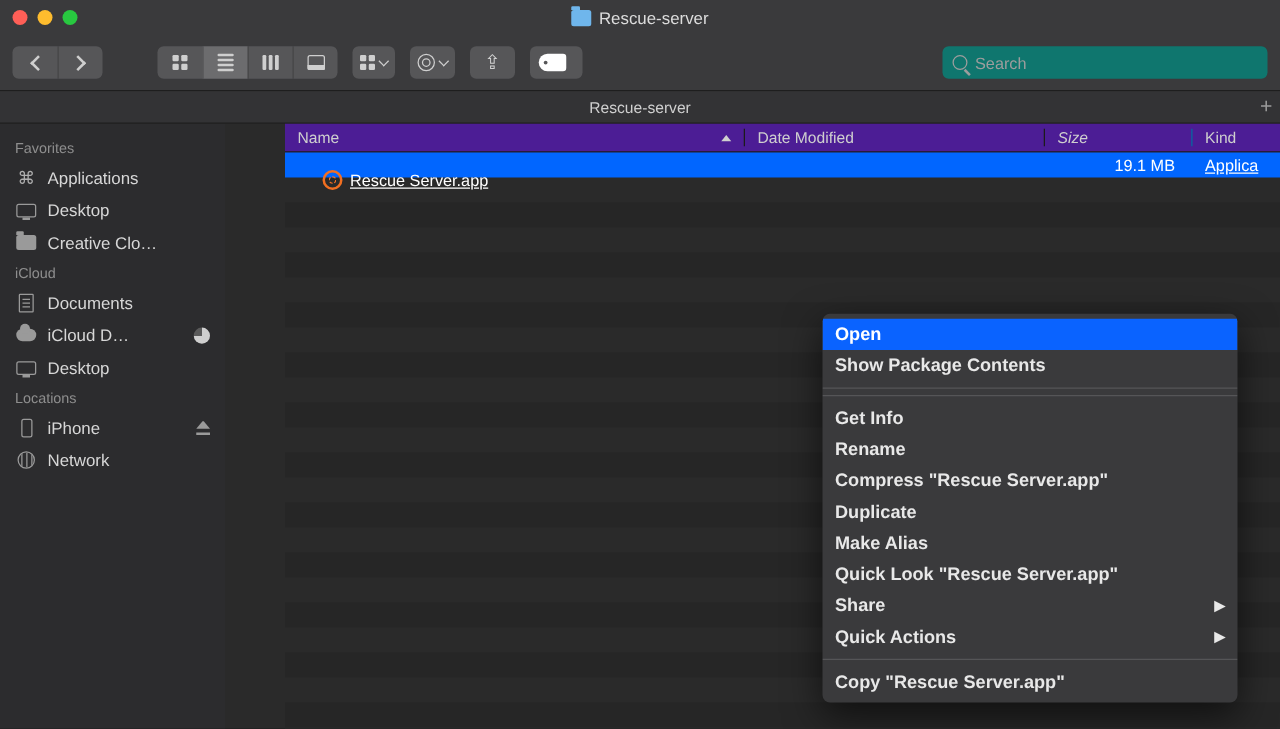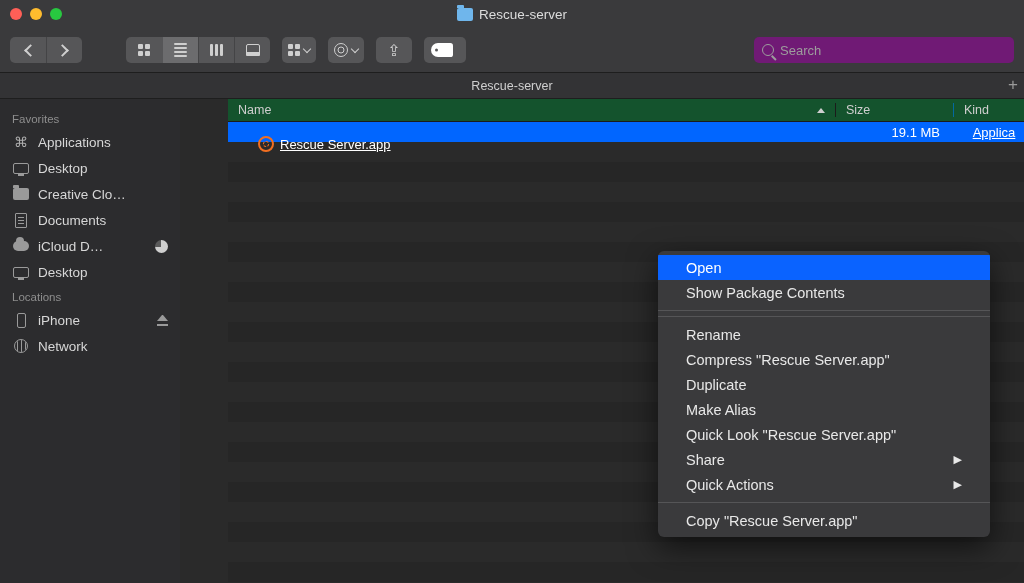--- a/index.html
+++ b/index.html
@@ -23,21 +23,21 @@
   .seg { background:#565658; border-radius:5px; display:flex; overflow:hidden; }
   .seg .btn { width:36px; height:26px; display:flex; align-items:center; justify-content:center; color:#d0d0d0; border-left:1px solid rgba(0,0,0,0.2); }
   .seg .btn:first-child { border-left:none; }
   .seg .btn.active { background:#6c6c6e; }
   .single { background:#565658; border-radius:5px; width:36px; height:26px; display:flex; align-items:center; justify-content:center; color:#d0d0d0; }
   .wdrop { background:#565658; border-radius:5px; height:26px; display:flex; align-items:center; padding:0 6px; gap:4px; color:#d0d0d0; }
   .tag-btn { background:#565658; border-radius:5px; height:26px; width:42px; display:flex; align-items:center; justify-content:flex-start; padding-left:7px; color:#d0d0d0; }
   .tag-shape { width:22px; height:14px; background:#fff; border-radius:8px 3px 3px 8px; position:relative; }
   .tag-shape::after { content:""; position:absolute; left:4px; top:50%; width:3px; height:3px; background:#565658; border-radius:50%; transform:translateY(-50%); }
   .spacer { flex:0 0 20px; }
-  .search { flex:1; max-width:260px; margin-left:auto; background:#701a75; height:26px; border-radius:5px; display:flex; align-items:center; padding:0 8px; gap:6px; color:#9d9d9d; }
+  .search { flex:1; max-width:260px; margin-left:auto; background:#0f766e; height:26px; border-radius:5px; display:flex; align-items:center; padding:0 8px; gap:6px; color:#9d9d9d; }
   .search input { flex:1; background:transparent; border:none; outline:none; color:#ddd; font-size:13px; }
   .search input::placeholder { color:#9d9d9d; }
 
   .chev { width:9px; height:9px; border-right:2px solid #cfcfcf; border-bottom:2px solid #cfcfcf; }
   .chev.left { transform:rotate(135deg); margin-left:4px; }
   .chev.right { transform:rotate(-45deg); margin-right:4px; }
   .chev.down { transform:rotate(45deg); width:6px; height:6px; border-right:1.5px solid #cfcfcf; border-bottom:1.5px solid #cfcfcf; margin-bottom:2px; }
 
   .icon-grid { display:grid; grid-template-columns:repeat(2,5px); grid-template-rows:repeat(2,5px); gap:2px; }
   .icon-grid i { background:#cfcfcf; border-radius:1px; }
@@ -79,43 +79,43 @@
   .sb-display::after { content:""; position:absolute; left:4px; right:4px; bottom:-3px; height:1.5px; background:#9a9a9a; }
   .sb-phone { width:9px; height:15px; border:1.5px solid #9a9a9a; border-radius:2px; }
   .sb-globe { width:14px;height:14px;border:1.5px solid #9a9a9a;border-radius:50%;position:relative;overflow:hidden;}
   .sb-globe::after{content:"";position:absolute;left:50%;top:0;bottom:0;width:1px;background:#9a9a9a;box-shadow:-4px 0 0 #9a9a9a,4px 0 0 #9a9a9a;}
   .sb-app { font-size:14px; color:#aeaeae; }
   .sb-down { width:14px;height:14px;border:1.5px solid #9a9a9a;border-radius:50%;display:flex;align-items:center;justify-content:center;}
   .sb-down::after{content:"";width:5px;height:5px;border-right:1.5px solid #9a9a9a;border-bottom:1.5px solid #9a9a9a;transform:rotate(45deg);margin-top:-2px;}
 
   
   .list { flex:1; background:#262626; position:relative; }
-  .cols { height:23px; background:#14532d; display:flex; align-items:center; color:#cfcfcf; font-size:12.5px; border-bottom:1px solid #1b1b1b; }
+  .cols { height:23px; background:#4c1d95; display:flex; align-items:center; color:#cfcfcf; font-size:12.5px; border-bottom:1px solid #1b1b1b; }
   .col-name { flex:1; padding-left:10px; display:flex; align-items:center; justify-content:space-between; padding-right:10px; border-right:1px solid #1b1b1b; min-width:0; }
   .col-date { width:240px; padding-left:10px; border-right:1px solid #1b1b1b; }
-  .col-size { width:118px; padding-left:10px; border-right:1px solid #0369a1; }
+  .col-size { width:118px; padding-left:10px; border-right:1px solid #0369a1;font-style:italic; }
   .col-kind { width:70px; padding-left:10px; }
   .sortcaret { width:0;height:0;border-left:4px solid transparent;border-right:4px solid transparent;border-bottom:5px solid #cfcfcf; }
 
   .rows { position:absolute; top:23px; left:0; right:0; bottom:0; }
   .stripe { height:20px; }
   .stripe:nth-child(odd) { background:#262626; }
   .stripe:nth-child(even) { background:#2a2a2a; }
 
   .row { position:absolute; top:23px; left:0; right:0; height:20px; background:#0166ff; display:flex; align-items:center; color:#fff; font-size:13px; }
   .row .cell-name { flex:1; padding-left:30px; text-decoration:underline; display:flex; align-items:center; gap:6px; min-width:0;margin-top:24px; }
   .row .cell-date { width:240px; padding-left:10px; }
   .row .cell-size { width:118px; padding-left:10px; text-align:right; padding-right:14px; }
-  .row .cell-kind { width:70px; padding-left:10px; white-space:nowrap; overflow:hidden; text-decoration:underline;text-align:center;}
+  .row .cell-kind { width:70px; padding-left:10px; white-space:nowrap; overflow:hidden; text-decoration:underline;}
   .appicon { width:16px;height:16px;border:2px solid #f26f21;border-radius:50%;position:relative;flex:0 0 16px;}
   .appicon::after{content:"";position:absolute;inset:3px;border:1.5px dashed #f26f21;border-radius:50%;}
 
   
   .ctx { position:absolute; left:430px; top:152px; width:332px; background:#3a3a3c; border-radius:6px; box-shadow:0 10px 30px rgba(0,0,0,0.6); overflow:hidden; color:#e8e8e8; font-size:14.5px; padding:4px 0; }
-  .ctx .item { height:25px; display:flex; align-items:center; padding:0 28px; justify-content:space-between; }
+  .ctx .item { height:25px; display:flex; align-items:center; padding:0 10px; justify-content:space-between;font-weight:bold; }
   .ctx .item.hi { background:#0a63ff; color:#fff; }
   .ctx .sep { height:1px; background:#555557; margin:5px 0; }
   .ctx .arrow { font-size:11px; color:#e8e8e8; }
 </style>
 </head>
 <body>
 
 <div id="app">
 
   <div class="titlebar">
@@ -212,20 +212,21 @@
             <div class="sb-display"></div>
           </span>
           <span class="txt">Desktop</span>
         </div>
         <div class="sb-item">
           <span class="icn">
             <div class="sb-folder"></div>
           </span>
           <span class="txt">Creative Clo…</span>
         </div>
+        <div class="sb-heading">iCloud</div>
         <div class="sb-item">
           <span class="icn">
             <div class="sb-doc"></div>
           </span>
           <span class="txt">Documents</span>
         </div>
         <div class="sb-item">
           <span class="icn">
             <div class="sb-cloud"></div>
           </span>
@@ -252,20 +253,21 @@
           </span>
           <span class="txt">Network</span>
         </div>
       </div>
     <div class="list">
       <div class="cols">
         <div class="col-name">
           <span>Name</span>
           <div class="sortcaret"></div>
         </div>
+        <div class="col-date"><span>Date Modified</span></div>
         <div class="col-size"><span>Size</span></div>
         <div class="col-kind"><span>Kind</span></div>
       </div>
       <div class="rows" id="stripes">
           <div class="stripe"></div>
           <div class="stripe"></div>
           <div class="stripe"></div>
           <div class="stripe"></div>
           <div class="stripe"></div>
           <div class="stripe"></div>
@@ -301,20 +303,23 @@
       <div class="ctx" id="ctx">
           <div class="item hi">
             <span>Open</span>
           </div>
           <div class="item">
             <span>Show Package Contents</span>
           </div>
           <div class="sep"></div>
           <div class="sep"></div>
           <div class="item">
+            <span>Get Info</span>
+          </div>
+          <div class="item">
             <span>Rename</span>
           </div>
           <div class="item">
             <span>Compress "Rescue Server.app"</span>
           </div>
           <div class="item">
             <span>Duplicate</span>
           </div>
           <div class="item">
             <span>Make Alias</span>

